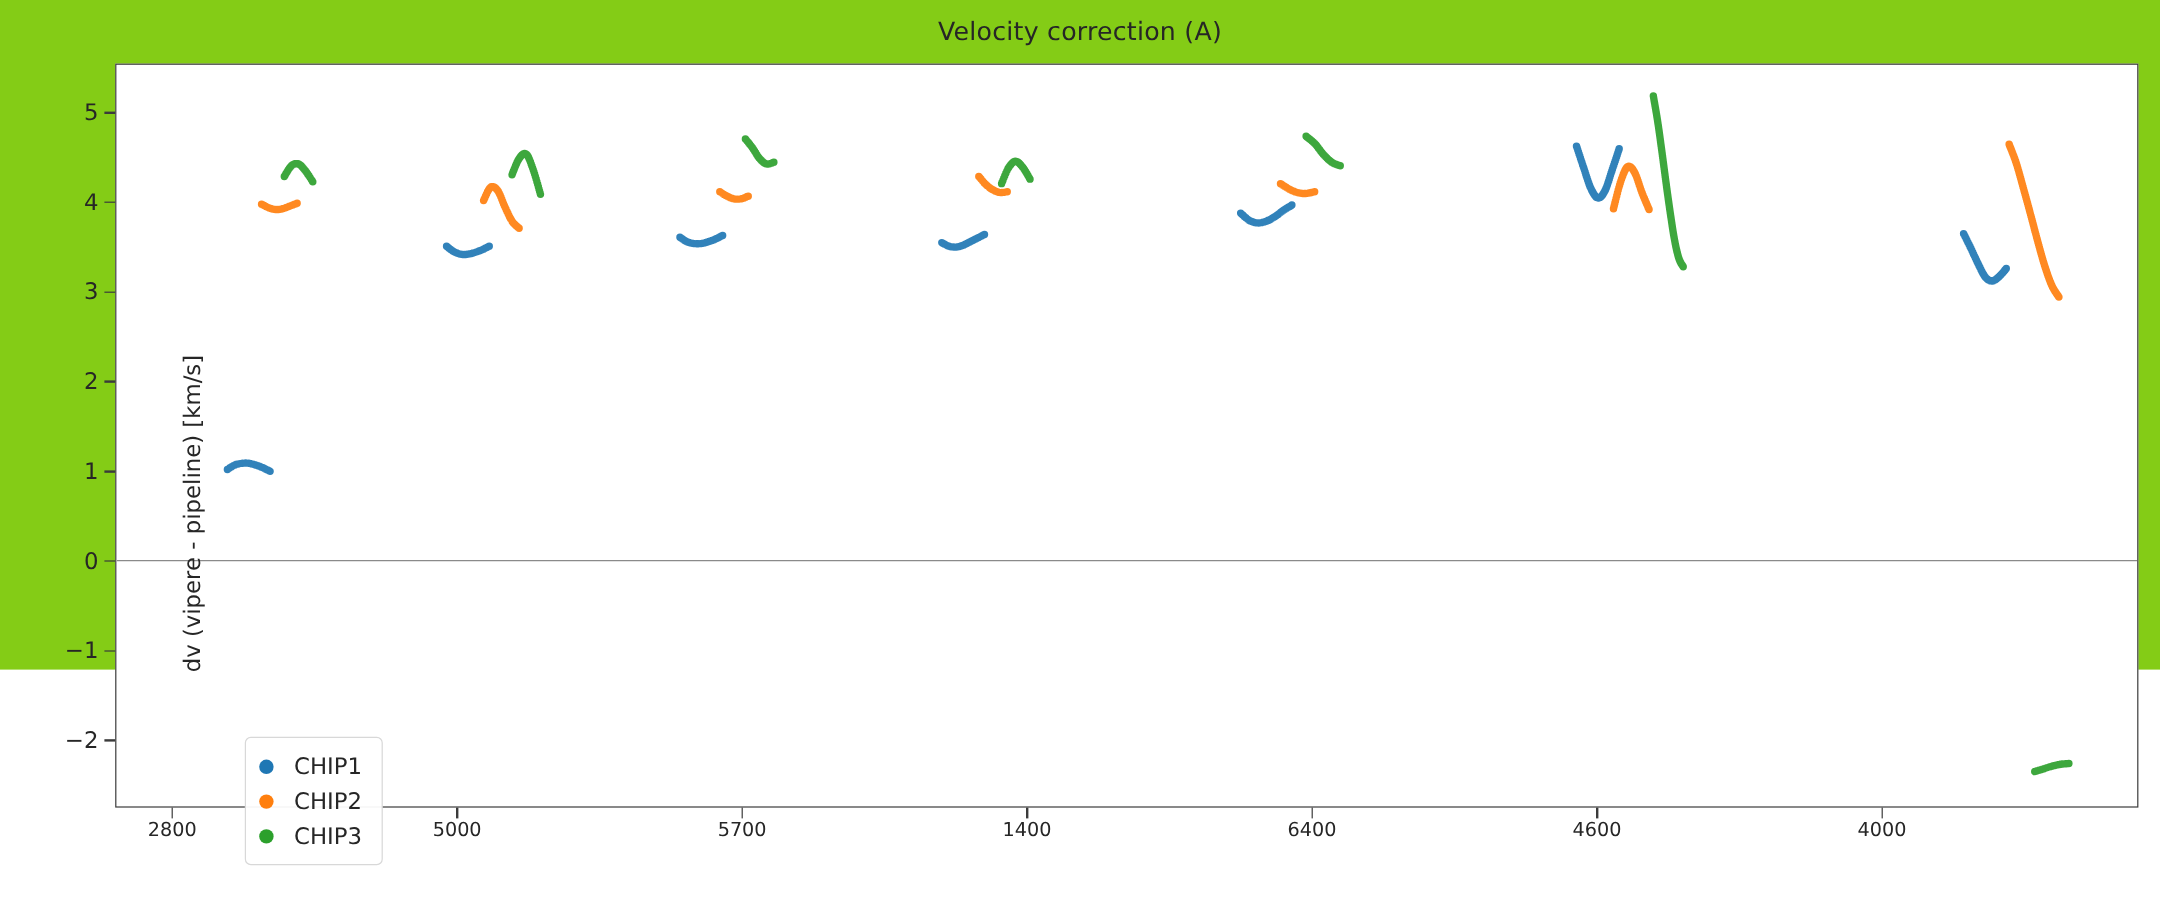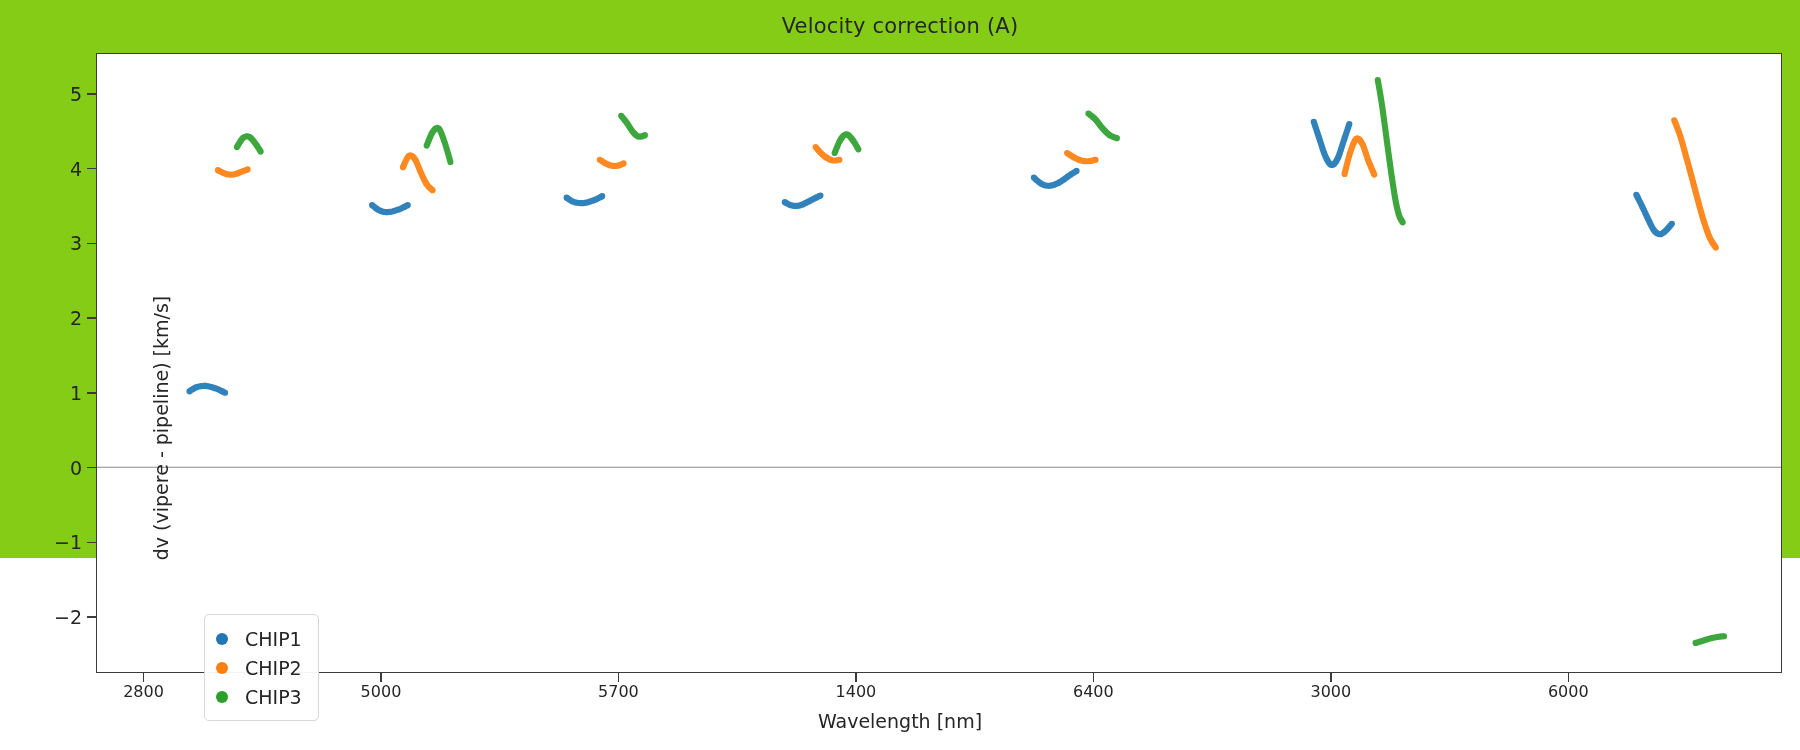--- a/index.html
+++ b/index.html
@@ -97,21 +97,20 @@
       </div>
       <div class="legrow">
         <span class="legdot" style="background: rgb(44, 160, 44);"></span>
         <span class="leglabel">CHIP3</span>
       </div>
     </div>
 
     <div id="ylabel">dv (vipere - pipeline) [km/s]</div>
   </div>
 
-  <div id="xlabel">Wavelength [nm]</div>
 
   <div id="ticklayer">
       <div class="ytick" style="top:616.9759036144578px;right:1718px">−2</div>
       <div class="ytickmark" style="top:616.2759036144578px;left:87px"></div>
       <div class="ytick" style="top:542.277108433735px;right:1718px">−1</div>
       <div class="ytickmark" style="top:541.5771084337349px;left:87px"></div>
       <div class="ytick" style="top:467.5783132530121px;right:1718px">0</div>
       <div class="ytickmark" style="top:466.8783132530121px;left:87px"></div>
       <div class="ytick" style="top:392.87951807228916px;right:1718px">1</div>
       <div class="ytickmark" style="top:392.17951807228917px;left:87px"></div>
@@ -126,18 +125,18 @@
       <div class="xtick" style="left:143.49295774647888px">2800</div>
       <div class="xtickmark" style="left:142.7929577464789px"></div>
       <div class="xtick" style="left:380.9577464788732px">5000</div>
       <div class="xtickmark" style="left:380.25774647887323px"></div>
       <div class="xtick" style="left:618.4225352112676px">5700</div>
       <div class="xtickmark" style="left:617.7225352112675px"></div>
       <div class="xtick" style="left:855.887323943662px">1400</div>
       <div class="xtickmark" style="left:855.1873239436619px"></div>
       <div class="xtick" style="left:1093.3521126760563px">6400</div>
       <div class="xtickmark" style="left:1092.6521126760563px"></div>
-      <div class="xtick" style="left:1330.8169014084508px">3000</div>
+      <div class="xtick" style="left:1330.8169014084508px">4600</div>
       <div class="xtickmark" style="left:1330.1169014084508px"></div>
-      <div class="xtick" style="left:1568.281690140845px">6000</div>
+      <div class="xtick" style="left:1568.281690140845px">4000</div>
       <div class="xtickmark" style="left:1567.581690140845px"></div>
     </div>
 </div>
 
 </body></html>

